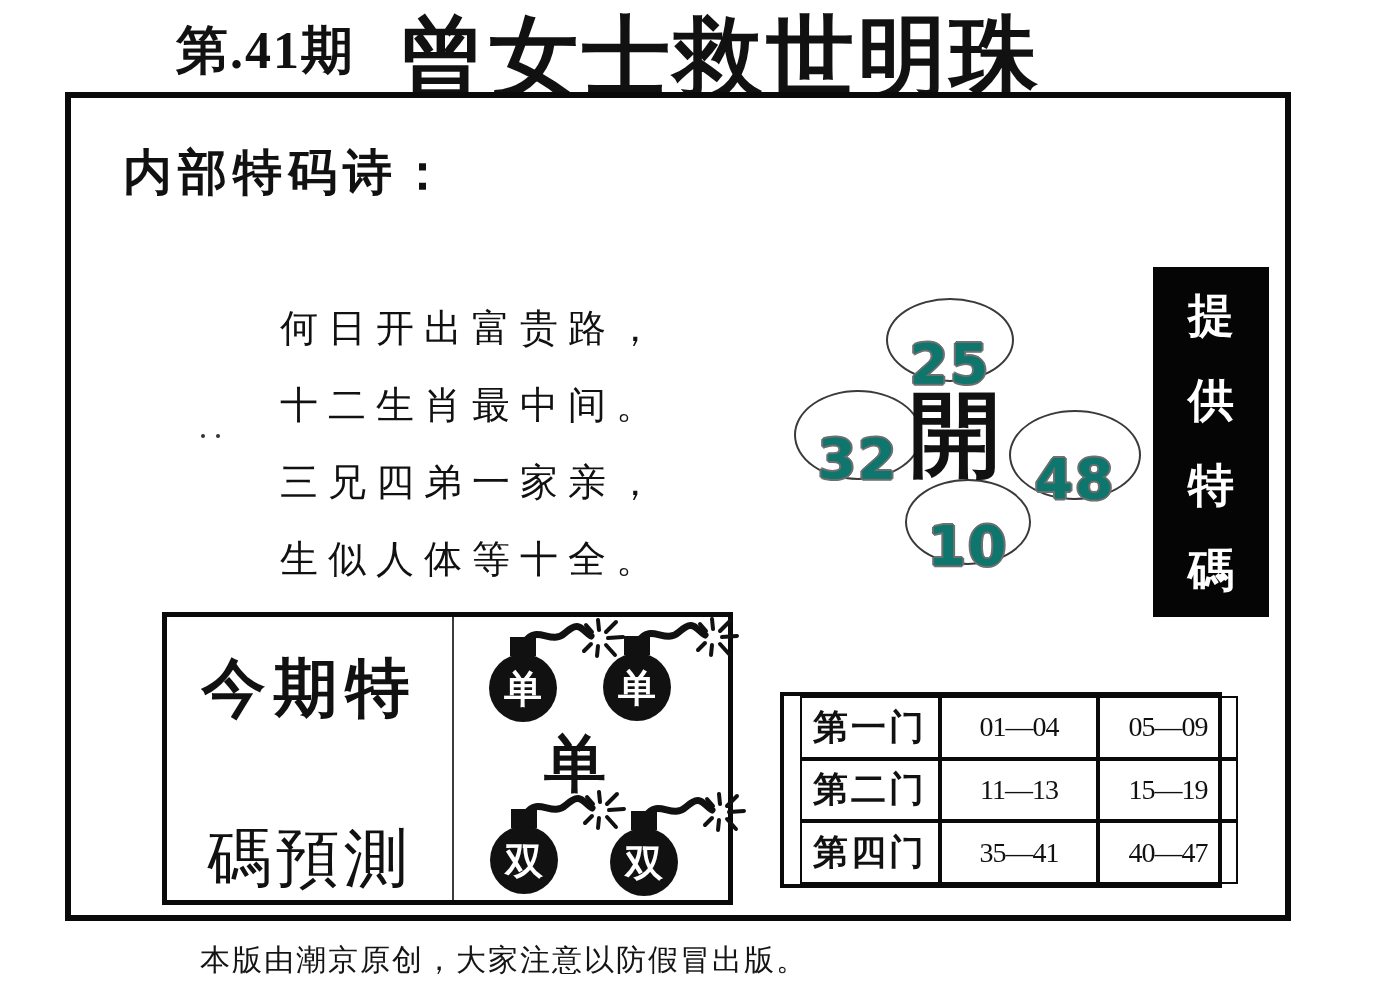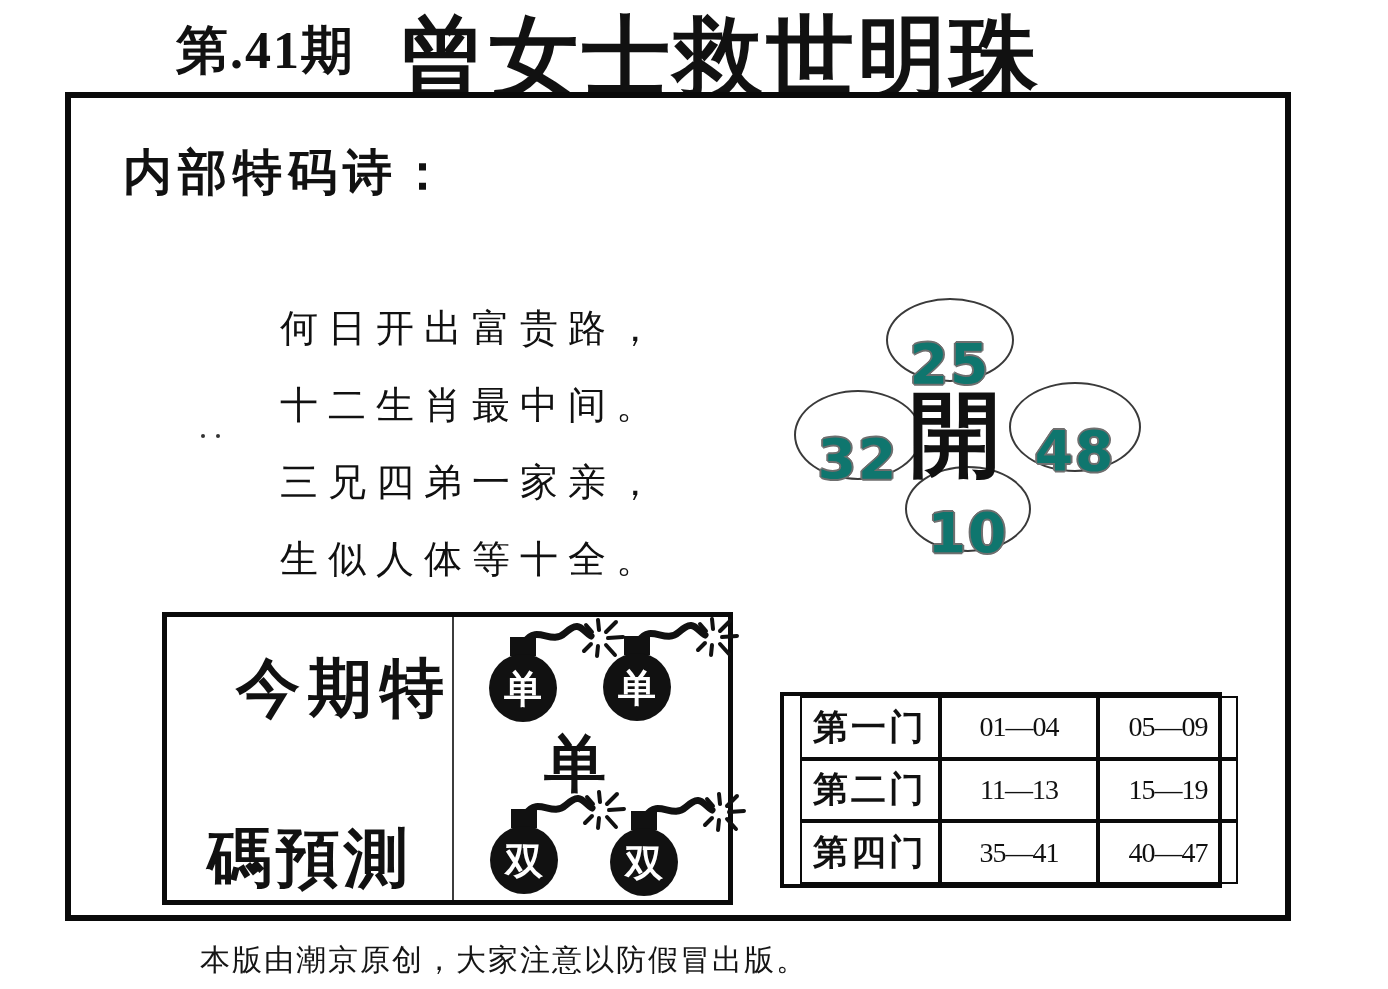--- a/index.html
+++ b/index.html
@@ -25,35 +25,35 @@
   
   .oval { position:absolute; border:2px solid #3a3a3a; border-radius:50%; display:flex; align-items:center; justify-content:center; background:#fff; }
   .oval-num {
     font-family:"DejaVu Sans",sans-serif; font-weight:700; font-size:55px; color:#0f766e; letter-spacing:2px;
     text-shadow:2px 0 #6f6f6f,-2px 0 #6f6f6f,0 2px #6f6f6f,0 -2px #6f6f6f,
                 1px 1px #6f6f6f,-1px 1px #6f6f6f,1px -1px #6f6f6f,-1px -1px #6f6f6f;
     margin-top:48px;
   }
   .oval-top    { left:886px; top:298px; width:128px; height:84px; }
   .oval-left   { left:794px; top:390px; width:128px; height:90px; }
-  .oval-right  { left:1009px; top:382px; width:132px; height:90px; }
-  .oval-bottom { left:905px; top:466px; width:126px; height:86px; }
+  .oval-right  { left:1009px; top:410px; width:132px; height:90px; }
+  .oval-bottom { left:905px; top:479px; width:126px; height:86px; }
   .wheel-center { position:absolute; left:903px; top:383px; width:104px; height:104px;
     font-size:92px; font-weight:900; line-height:104px; text-align:center; }
 
   
   .side-banner { position:absolute; left:1153px; top:267px; width:116px; height:350px; background:#050505; }
   .side-banner-text { width:48px; margin:6px auto 0; font-size:46px; line-height:85px; color:#fff;
     text-align:center; word-break:break-all; font-weight:600; }
 
   
   .pred-box { position:absolute; left:162px; top:612px; width:571px; height:293px; border:5px solid #0a0a0a; }
   .pred-left { position:absolute; left:0; top:0; width:285px; height:100%; }
-  .pred-left .t1 { position:absolute; left:0; top:28px; width:100%; text-align:right; font-size:64px; font-weight:600; letter-spacing:8px; white-space:nowrap;font-family:Liberation Mono, monospace; }
-  .pred-left .t2 { position:absolute; left:0; top:198px; width:100%; text-align:center; font-size:64px; font-weight:700; letter-spacing:4px; white-space:nowrap; }
+  .pred-left .t1 { position:absolute; left:0; top:28px; width:100%; text-align:center; font-size:64px; font-weight:600; letter-spacing:8px; white-space:nowrap;font-family:Liberation Mono, monospace; }
+  .pred-left .t2 { position:absolute; left:0; top:198px; width:100%; text-align:center; font-size:64px; font-weight:400; letter-spacing:4px; white-space:nowrap; }
   .pred-divider { position:absolute; left:285px; top:0; width:2px; height:100%; background:#3c3c3c; }
   .bomb { position:absolute; }
   .bomb-tl { left:479px; top:618px; }
   .bomb-tr { left:593px; top:617px; }
   .bomb-bl { left:480px; top:790px; }
   .bomb-br { left:600px; top:792px; }
   .pred-center-char { position:absolute; left:540px; top:722px; width:70px; text-align:center; font-size:62px; font-weight:700; }
 
   
   .gates { position:absolute; left:780px; top:692px; width:442px; height:196px; border:4px solid #0a0a0a; display:grid;
@@ -96,20 +96,23 @@
     <span class="oval-num">32</span>
   </div>
   <div class="oval oval-right">
     <span class="oval-num">48</span>
   </div>
   <div class="oval oval-bottom">
     <span class="oval-num">10</span>
   </div>
   <div class="wheel-center">開</div>
 
+  <div class="side-banner">
+    <div class="side-banner-text">提供特碼</div>
+  </div>
 
   <div class="pred-box">
     <div class="pred-left">
       <div class="t1">今期特</div>
       <div class="t2">碼預測</div>
     </div>
     <div class="pred-divider"></div>
   </div>
 
   <svg class="bomb bomb-tl" width="150" height="108" viewBox="0 0 150 108">

